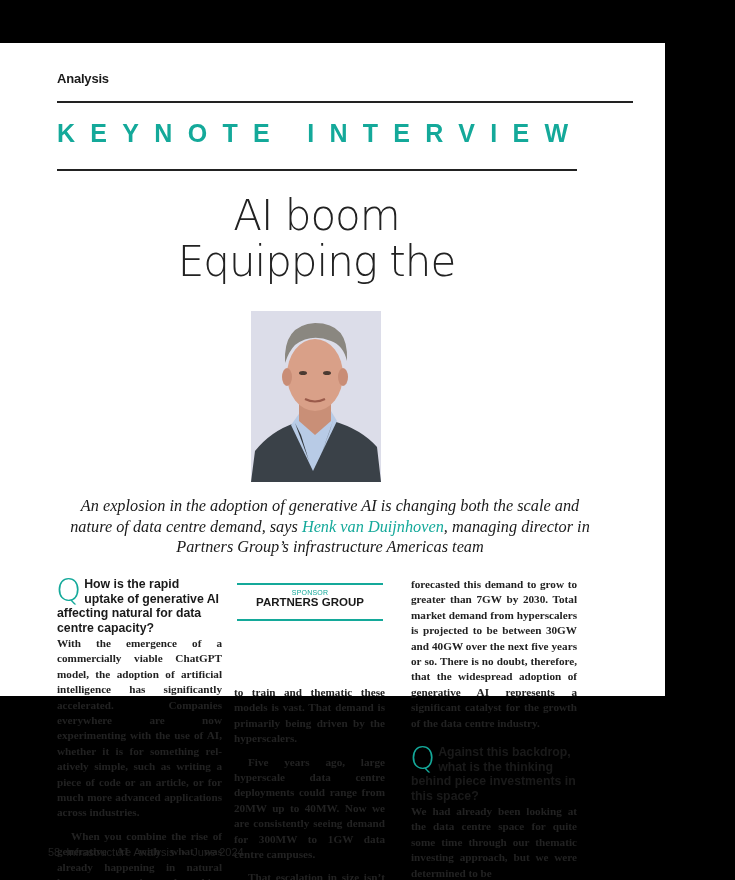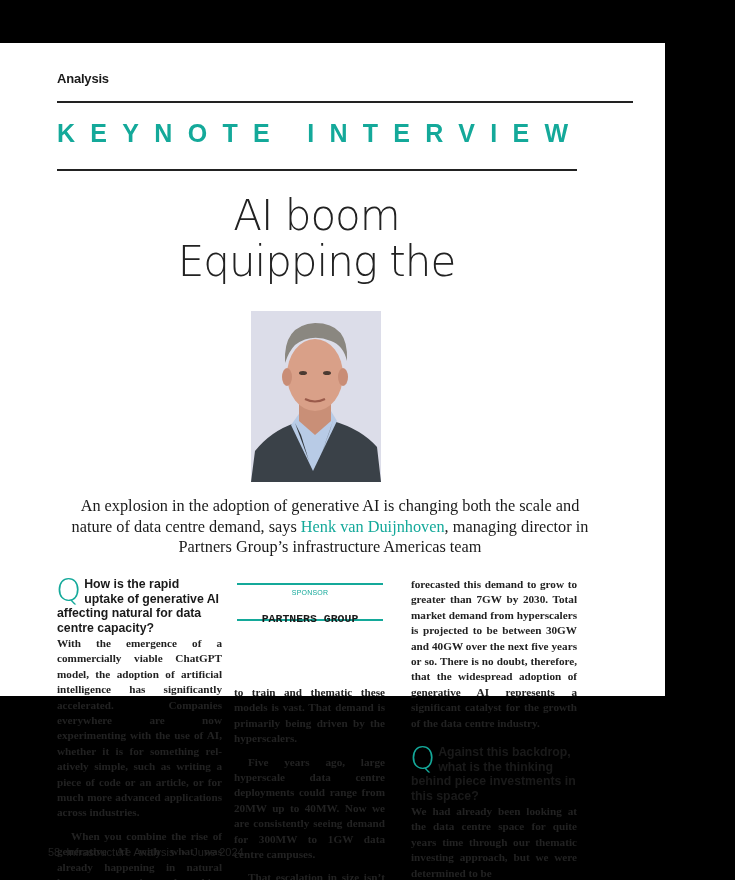--- a/index.html
+++ b/index.html
@@ -32,21 +32,21 @@
     color: #222; letter-spacing: -1px;
   }
   .title span { display: block; }
   .portrait {
     position: absolute; left: 251px; top: 268px; width: 130px; height: 171px;
     background: #dcdde8; overflow: hidden;
   }
   .portrait svg { display: block; }
   .standfirst {
     position: absolute; left: 70px; top: 453px; width: 520px; text-align: center;
-    font-family: "Liberation Serif", serif; font-size: 16.3px; line-height: 20.5px; color: #1a1a1a;
+    font-family: "Liberation Serif", serif; font-style: italic; font-size: 16.3px; line-height: 20.5px; color: #1a1a1a;
   }
   .standfirst .name { color: #14a99a; }
   .col {
     position: absolute; top: 534px; width: 165px;
     font-family: "Liberation Serif", serif; font-size: 11.2px; line-height: 15.4px; color: #222;
     text-align: justify; hyphens: manual;
   }
   .col p { margin: 0; font-weight: bold; }
   .col p.indent { text-indent: 14px; margin-top: 8px; }
   .col1 { left: 57px; }
@@ -62,22 +62,22 @@
   }
   .sponsor {
     position: absolute; left: 237px; top: 540px; width: 146px; height: 34px;
     border-top: 2px solid #14a99a; border-bottom: 2px solid #14a99a; text-align: center;
   }
   .sponsor-label {
     display: block; margin-top: 4px;
     font-family: "Liberation Sans", sans-serif; font-size: 7px; color: #14a99a; letter-spacing: 0.2px;
   }
   .sponsor-name {
-    display: block; margin-top: 16px;
-    font-family: Liberation Mono, monospace; font-weight: bold; font-size: 11.5px; color: #1a1a1a;
+    display: block; margin-top: 0;
+    font-family: Liberation Sans, sans-serif; font-weight: bold; font-size: 11.5px; color: #1a1a1a;
   }
   .footer {
     position: absolute; left: 48px; top: 803px;
     font-family: "Liberation Sans", sans-serif; font-size: 11px; color: #222;
   }
   .footer .pg { font-weight: normal; margin-right: 6px; }
   .footer .dot { margin: 0 7px; }
 </style>
 </head>
 <body>
@@ -140,19 +140,19 @@
     <p>to train and thematic these models is vast. That demand is primarily being driven by the hyperscalers.</p>
     <p class="indent">Five years ago, large hyperscale data centre deployments could range from 20MW up to 40MW. Now we are con­sistently seeing demand for 300MW to 1GW data centre campuses.</p>
     <p class="indent">That escalation in size isn’t slowing down. To put this in context, Domin­ion Energy, which is based in North­ern Virginia – one of the largest data centre markets – served 3GW of data centre capacity in 2023 and recently</p>
   </div>
 
   <div class="col col3">
     <p>forecasted this demand to grow to greater than 7GW by 2030. Total market demand from hyperscalers is projected to be between 30GW and 40GW over the next five years or so. There is no doubt, therefore, that the widespread adoption of generative AI represents a significant catalyst for the growth of the data centre industry.</p>
     <div class="q" style="margin-top:14px;">
       <span class="q-mark">Q</span><span>Against this backdrop, what is the thinking behind piece investments in this space?</span>
     </div>
-    <p>We had already been looking at the data centre space for quite years time through our thematic investing ap­proach, but we were determined to be</p>
+    <p>We had already been looking at the data centre space for quite some time through our thematic investing ap­proach, but we were determined to be</p>
   </div>
 
   <div class="footer">
     <span class="pg">58</span><span>Infrastructure Analysis</span><span class="dot">•</span><span>June 2024</span>
   </div>
 </div>
 
 </body></html>

